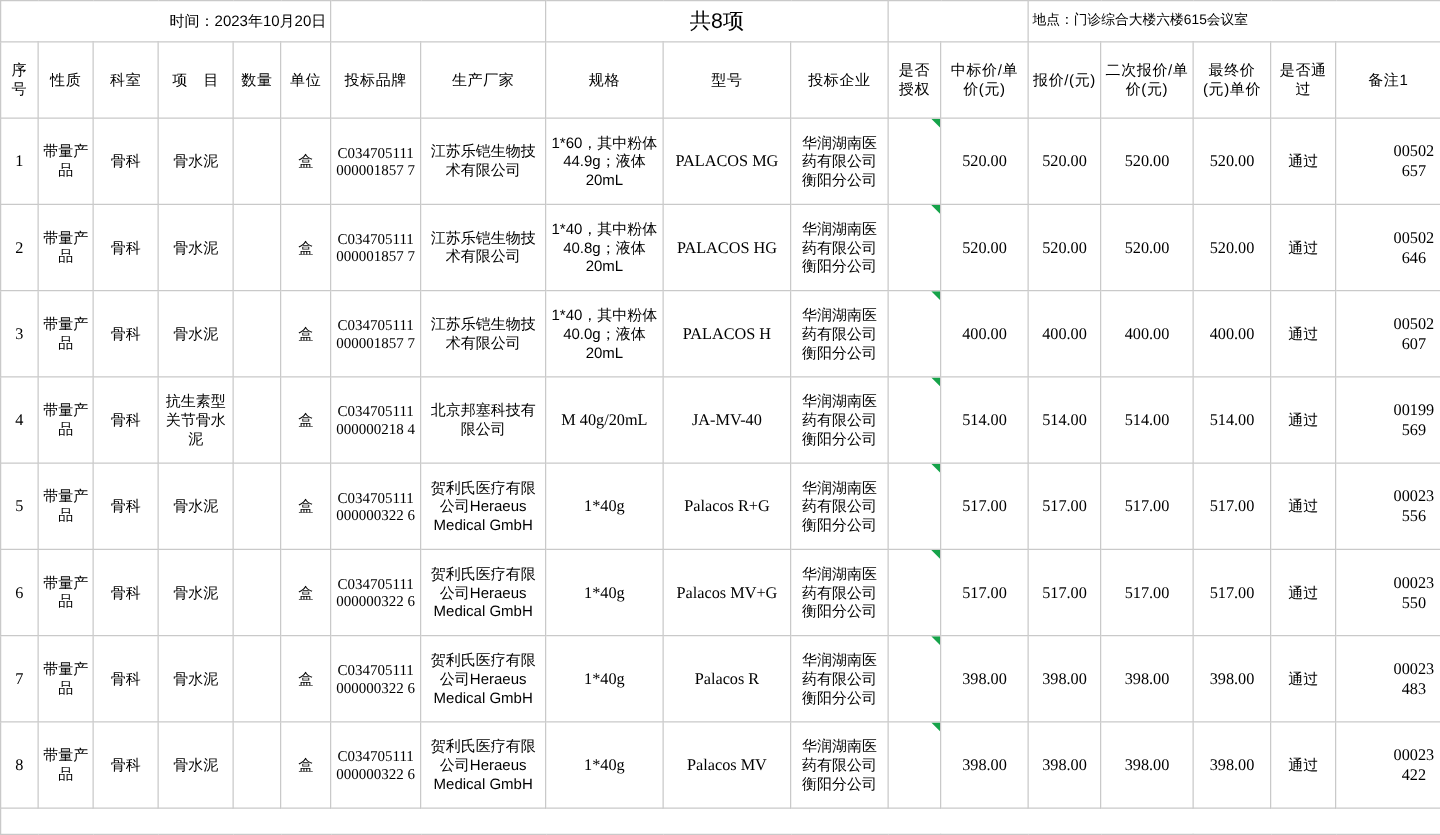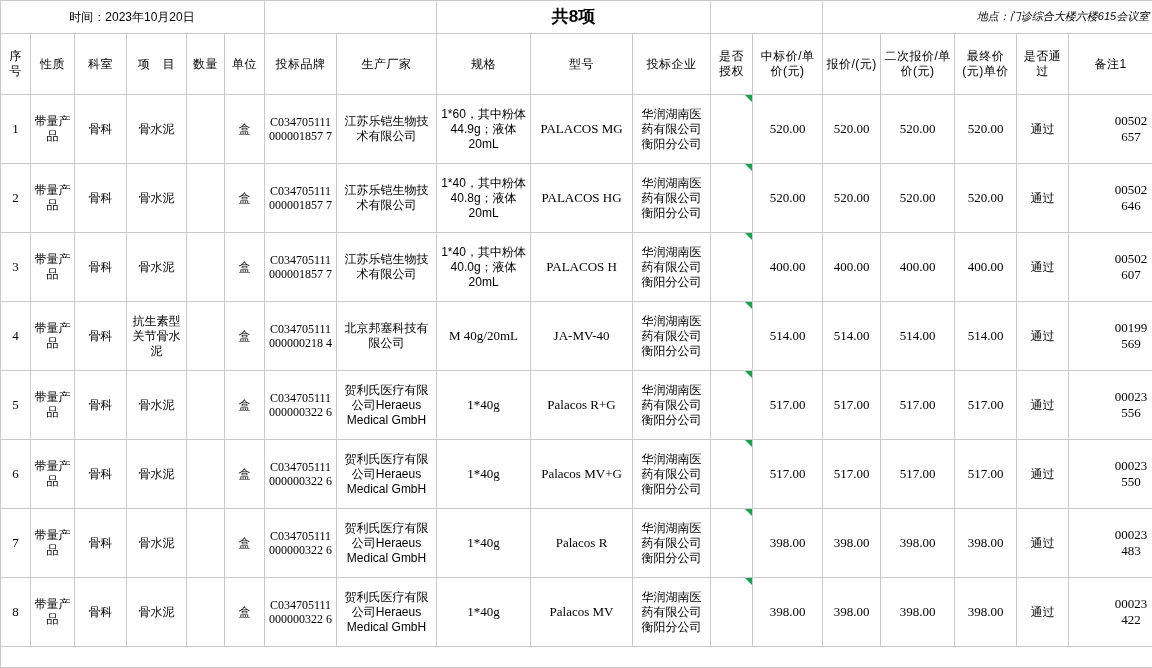--- a/index.html
+++ b/index.html
@@ -35,34 +35,33 @@
     word-wrap: break-word;
     overflow: hidden;
   }
   
   .toprow td {
     border: 1px solid #c9c9c9;
     height: 28px;
     font-size: 12px;
   }
   .toprow td.time {
-    text-align: center;
+    text-align: right;
     padding-left: 2px;
   }
   .toprow td.title {
     text-align: center;
     font-size: 17px;
-    font-weight: bold;
+    font-weight: normal;
     margin-left: 14px;
   }
   .toprow td.place {
-    text-align: right;
+    text-align: left;
     font-size: 11px;
     line-height: 1.2;
-    font-style: italic;
   }
   .toprow td.blank {
     border: 1px solid #c9c9c9;
   }
   
   .hdr td {
     height: 56px;
     font-size: 12.5px;
     font-weight: normal;
     letter-spacing: 0.5px;

